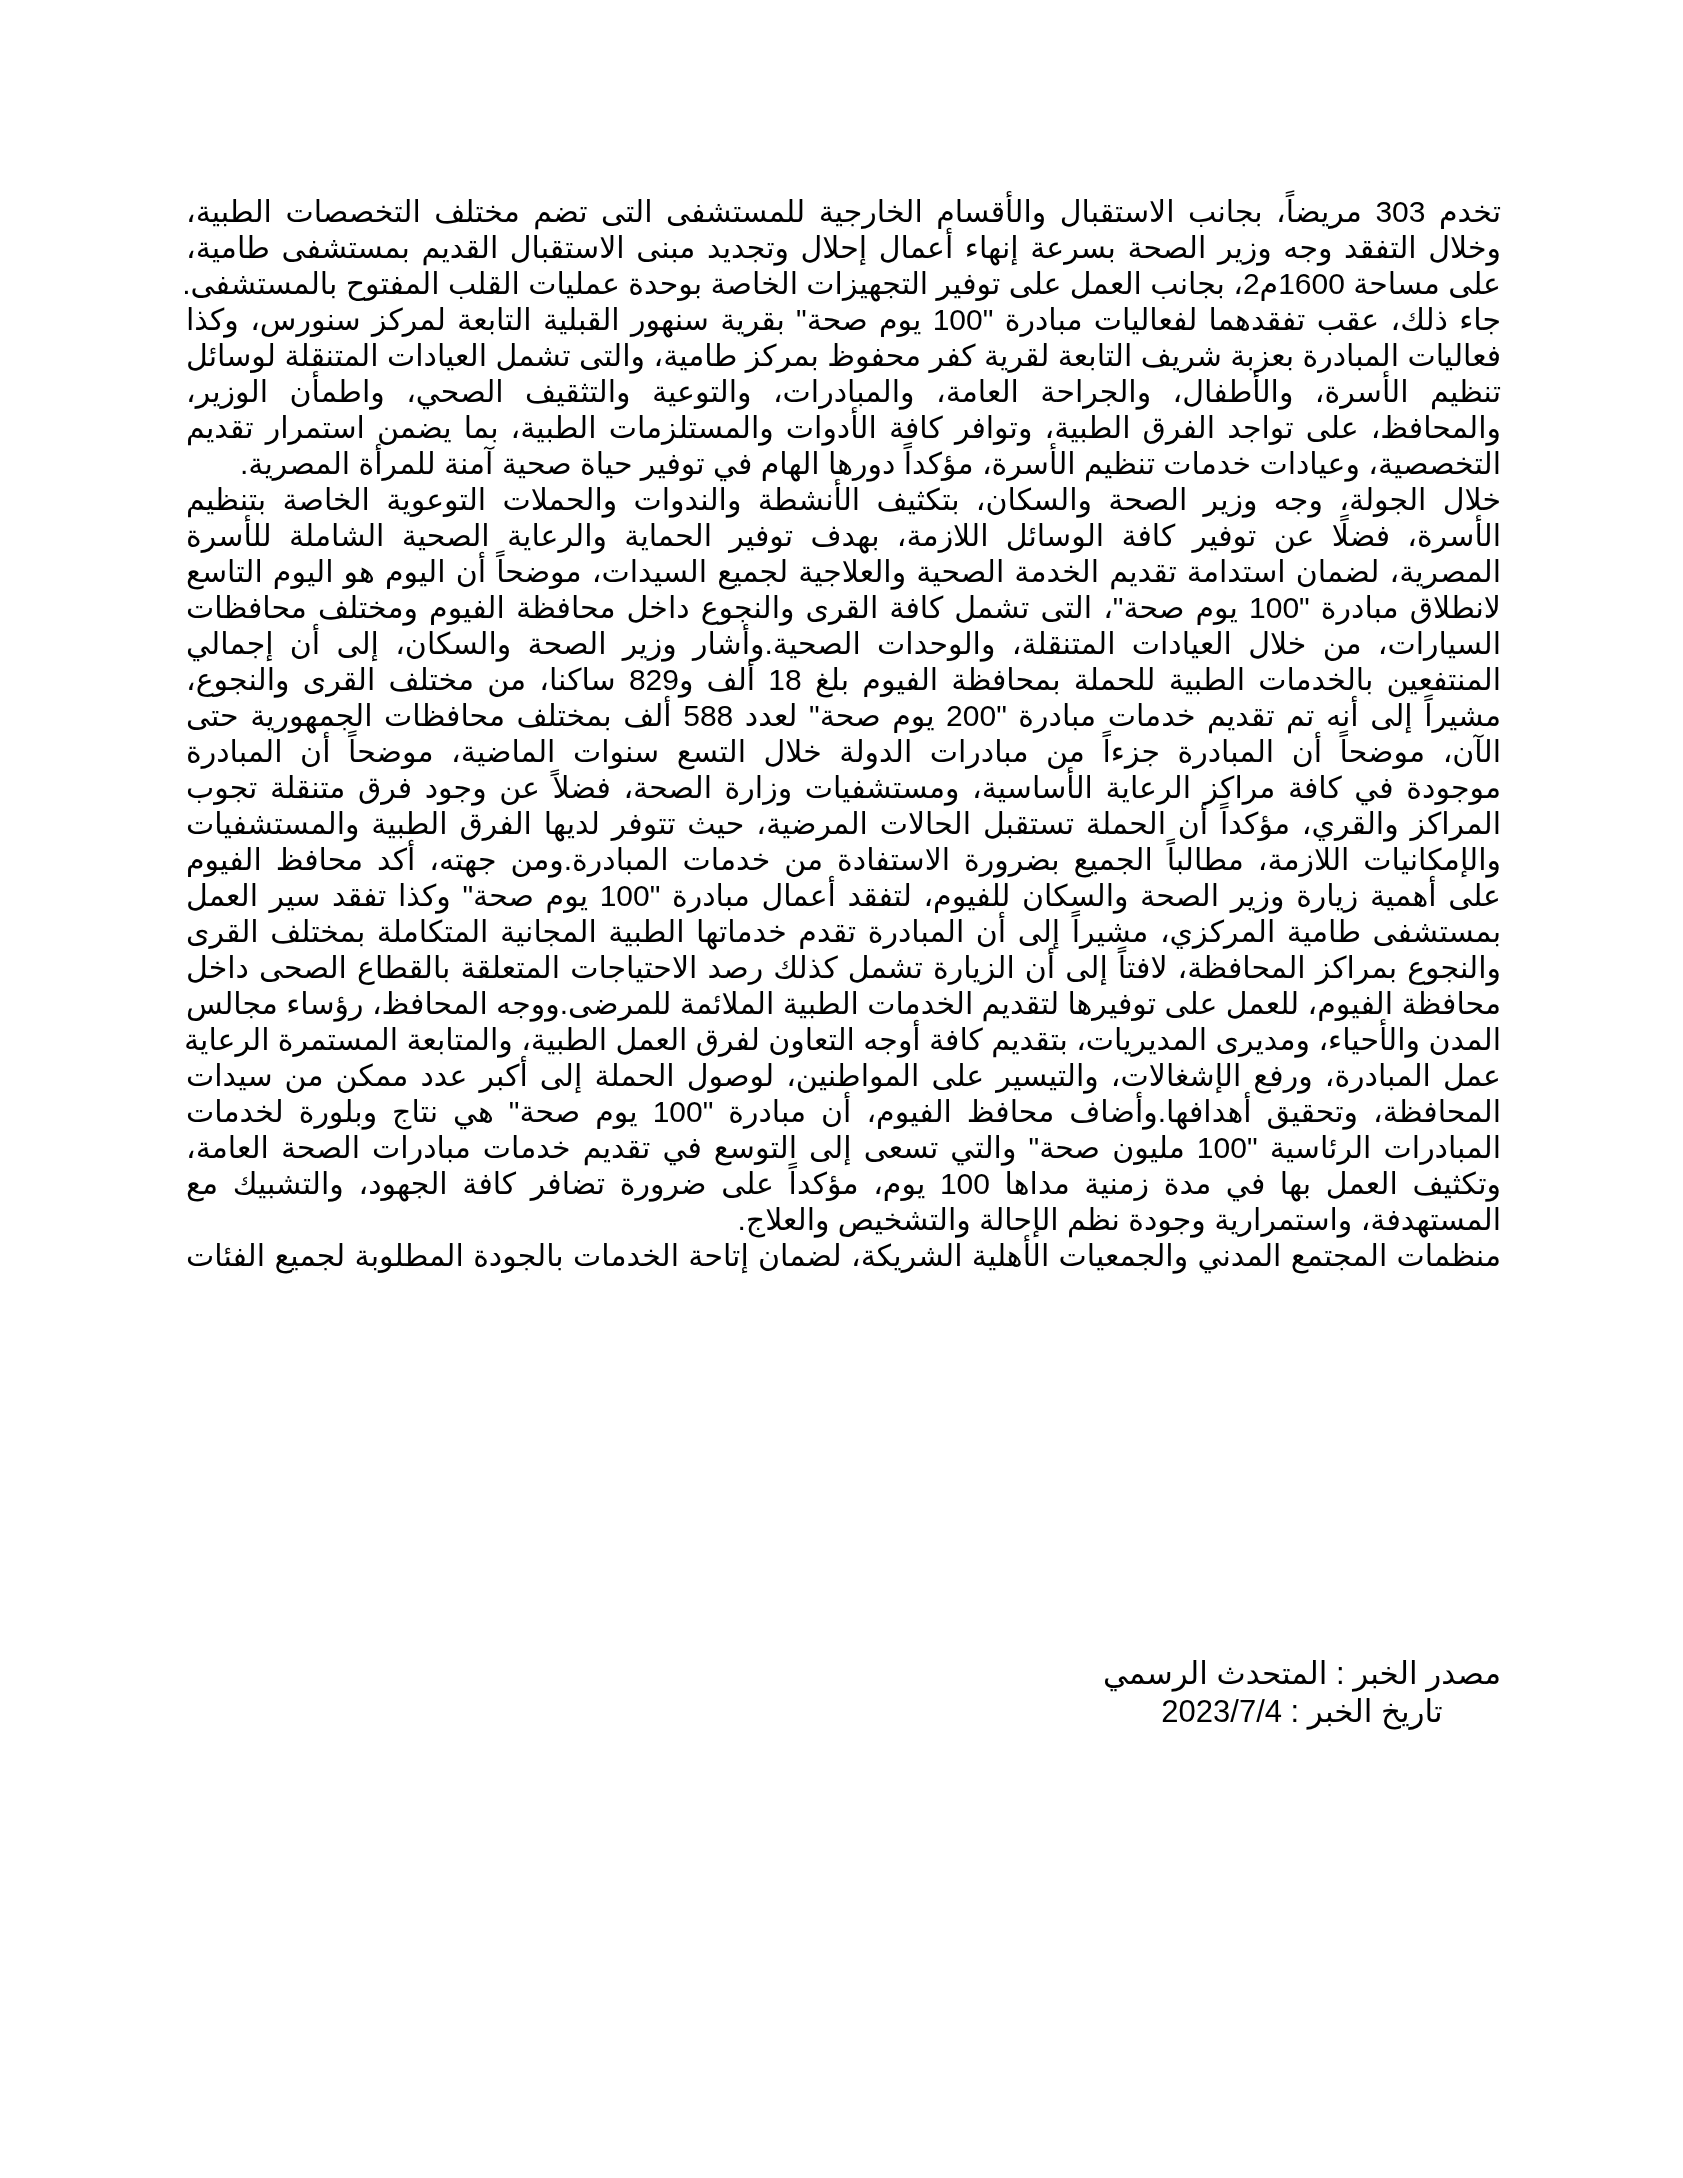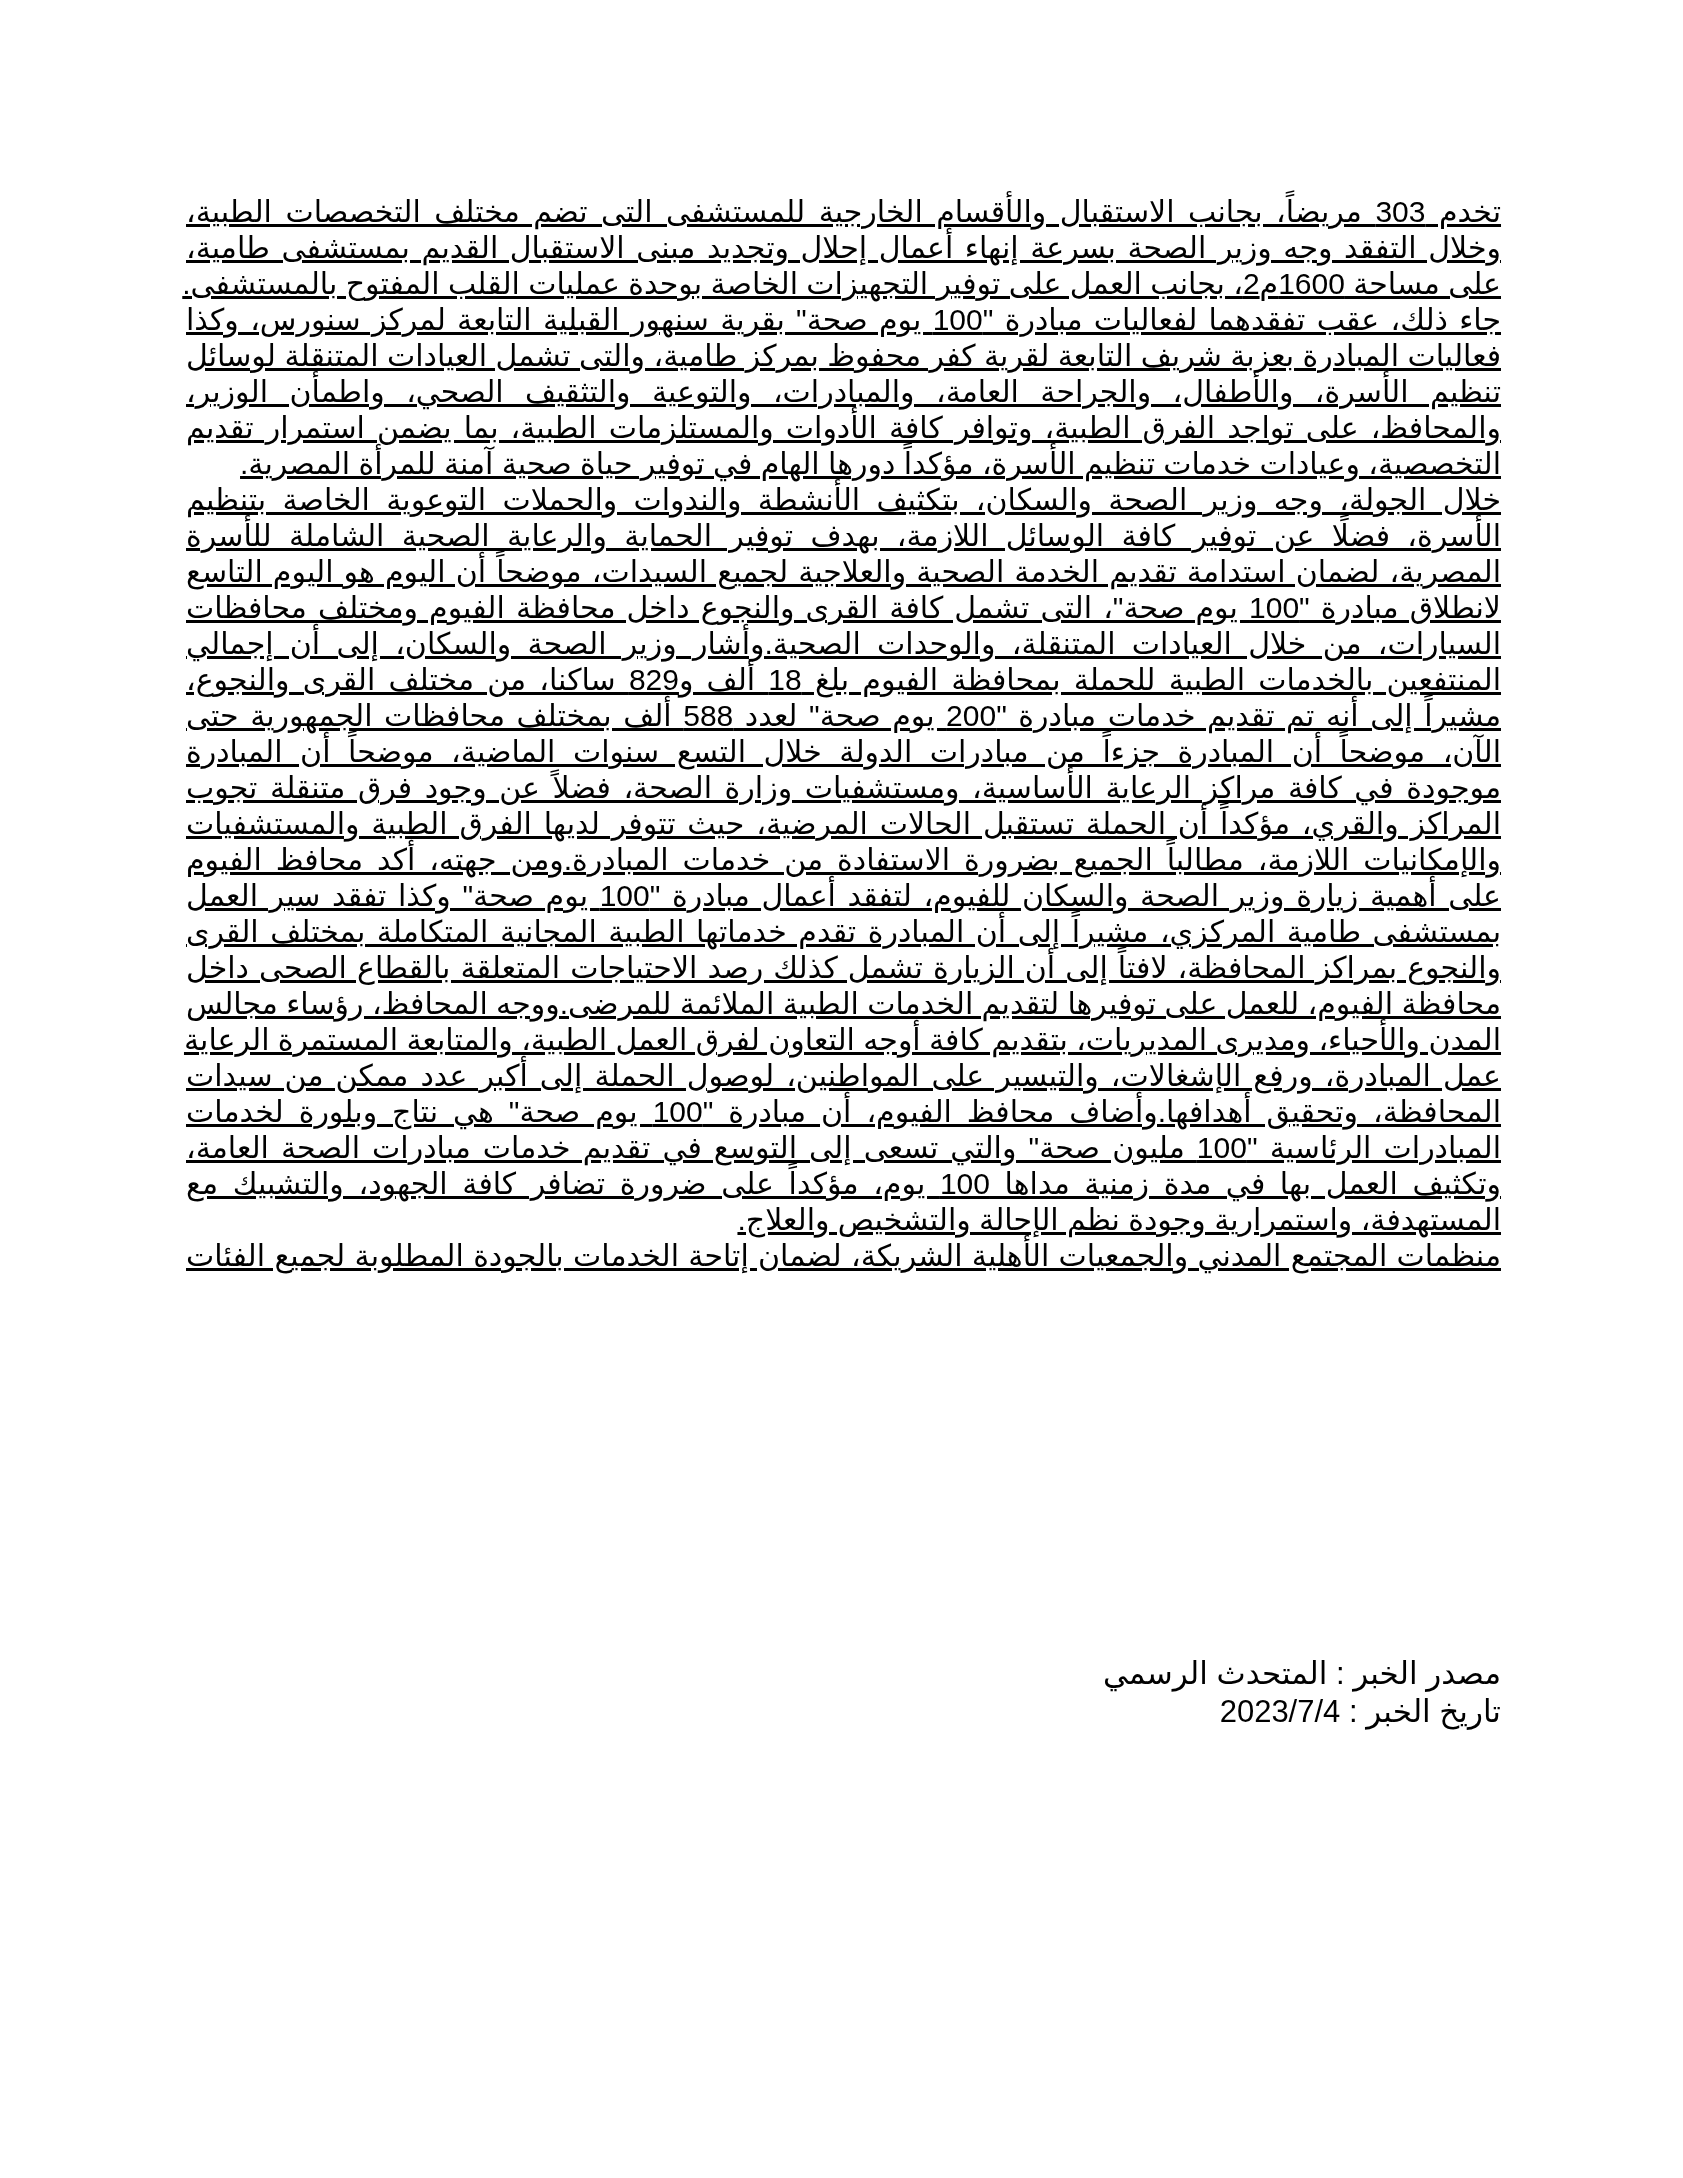--- a/index.html
+++ b/index.html
@@ -25,41 +25,40 @@
     }
     .body-text {
       position: absolute;
       left: 186px;
       top: 194px;
       width: 1315px;
       direction: rtl;
       font-size: 30px;
       line-height: 36px;
       letter-spacing: -0.4px;
-      text-decoration: underline;
     }
     .line {
       display: block;
       height: 36px;
       white-space: nowrap;
       text-align: justify;
       text-align-last: justify;
       overflow: visible;
     }
     .line.last {
       text-align-last: right;
     }
     .footer {
       position: absolute;
       right: 182px;
       top: 1655px;
       direction: rtl;
       font-size: 31px;
       line-height: 38px;
-      text-align: right;
+      text-align: center;
     }
     .footer-line {
       display: block;
       white-space: nowrap;
     }
   </style>
 </head>
 <body>
 
 <div class="page">

